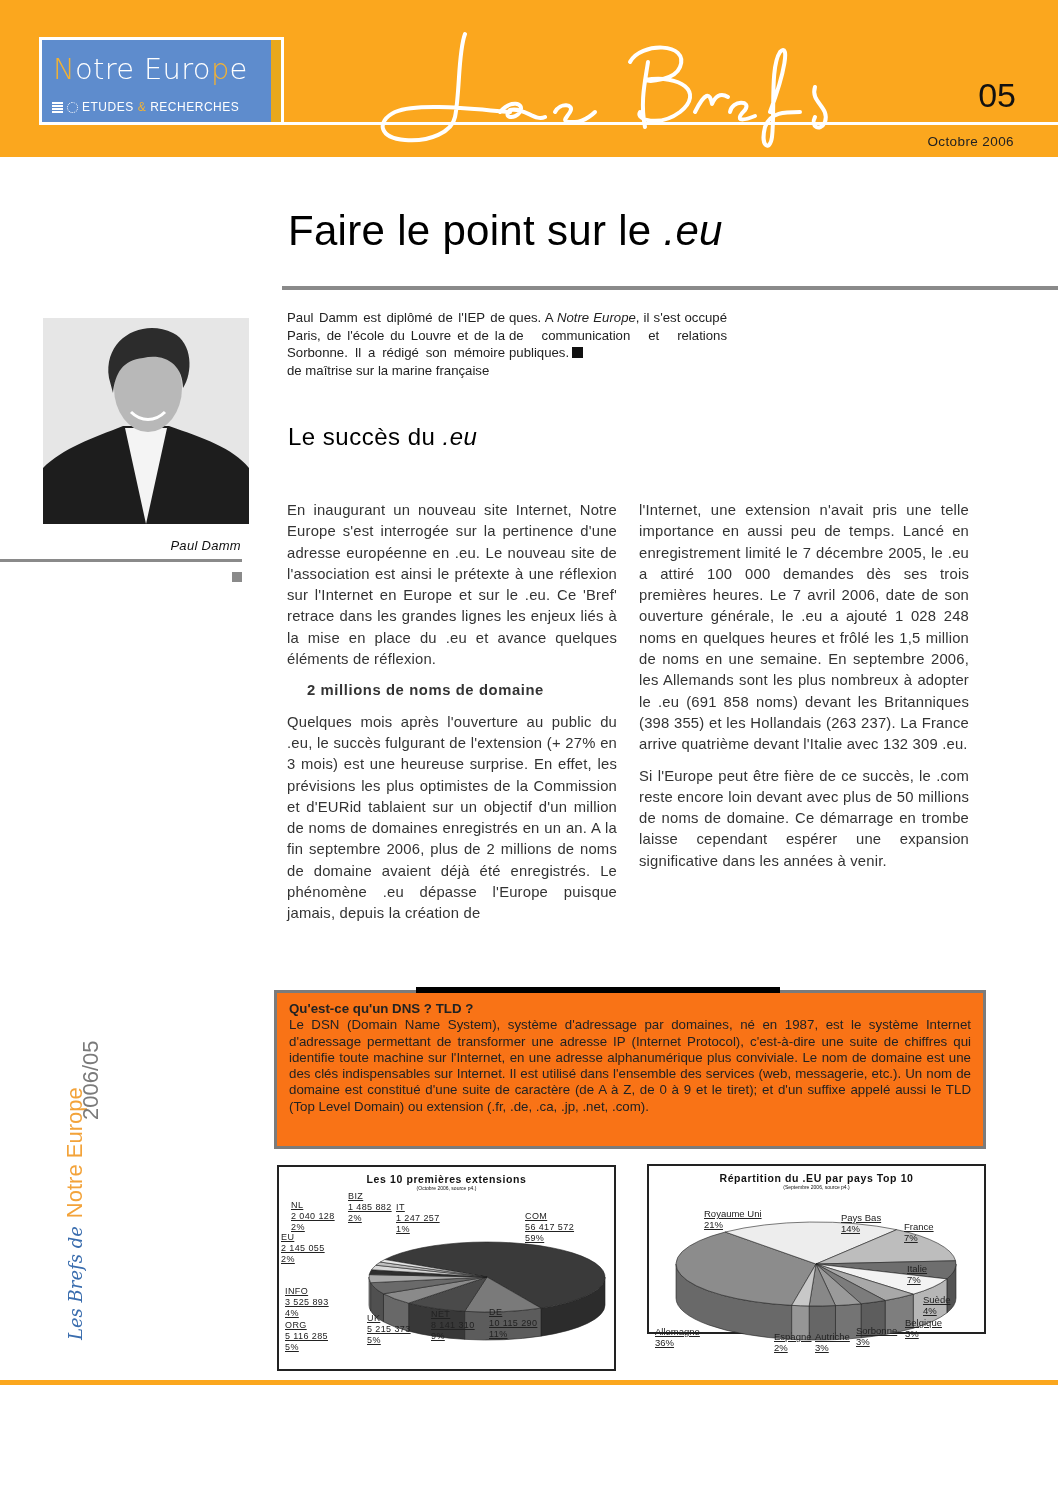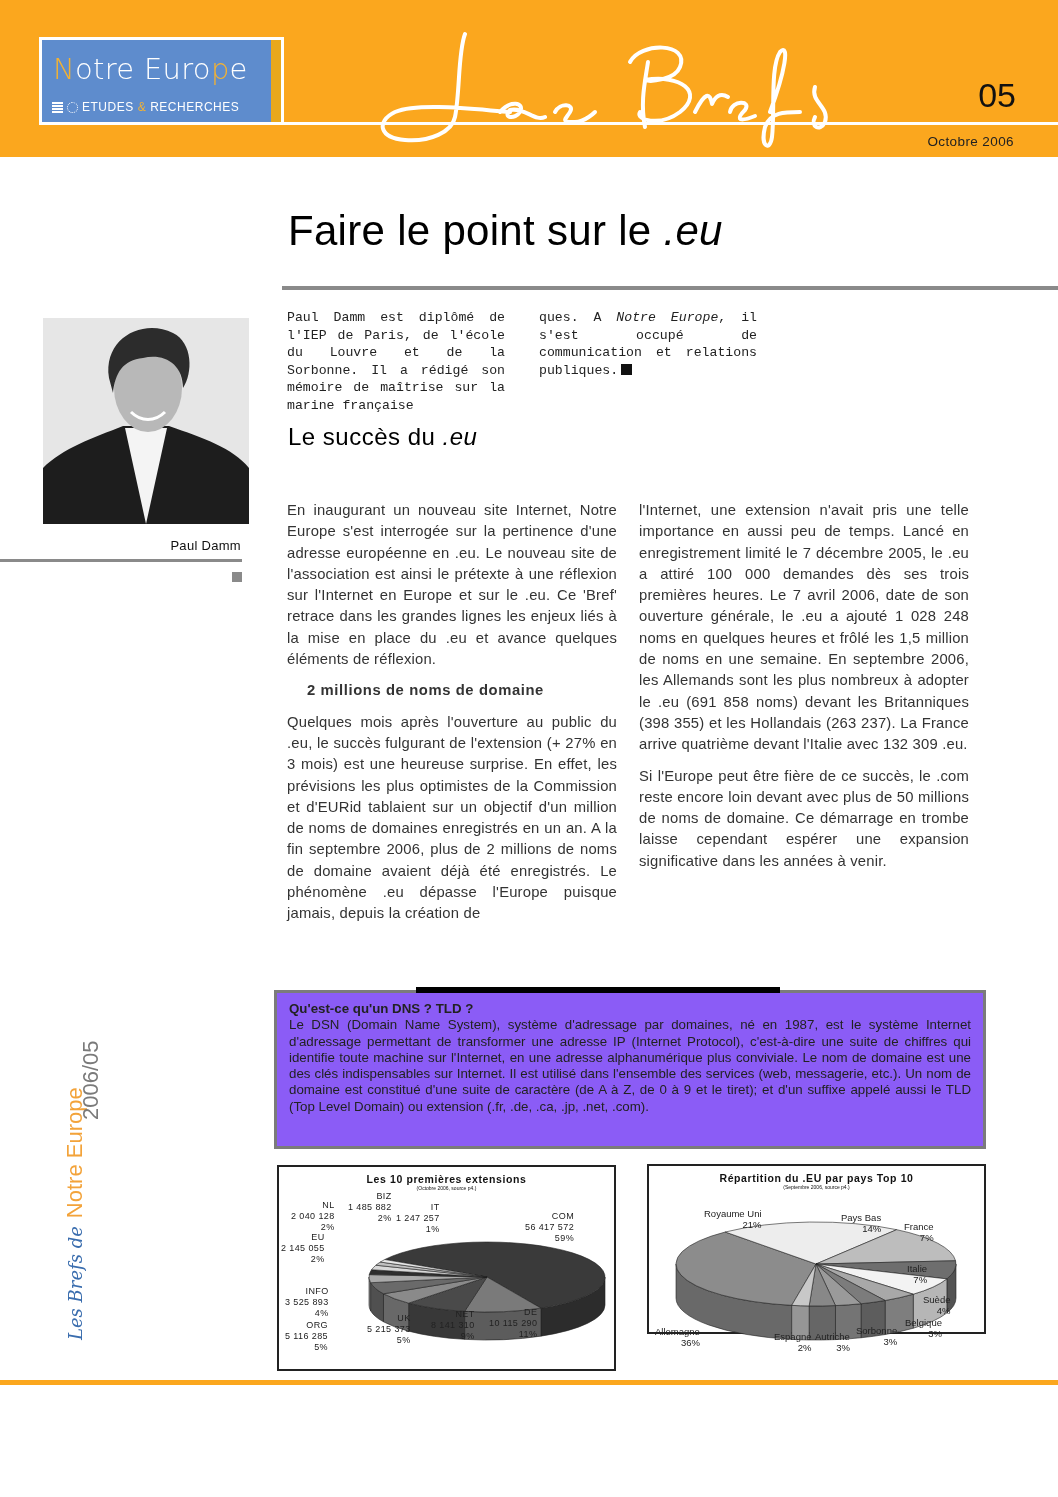--- a/index.html
+++ b/index.html
@@ -15,49 +15,49 @@
   .stars-icon { display: inline-block; width: 11px; height: 11px; border: 1.5px dotted #fff; border-radius: 50%; }
   .header-rule { position: absolute; left: 284px; top: 122px; width: 774px; height: 3px; background: #fff; }
   .brefs { position: absolute; left: 360px; top: 12px; width: 500px; height: 150px; }
   .issue-num { position: absolute; right: 42px; top: 76px; font-size: 34px; color: #111; }
   .issue-date { position: absolute; right: 44px; top: 134px; font-size: 13.5px; color: #222; letter-spacing: 0.4px; }
 
   .title { position: absolute; left: 288px; top: 207px; font-size: 42px; color: #000; letter-spacing: 0.3px; }
   .title i { font-style: italic; }
   .title-rule { position: absolute; left: 282px; top: 286px; width: 776px; height: 4px; background: #8a8a8a; }
 
-  .bio { position: absolute; left: 287px; top: 309px; width: 700px; display: flex; gap: 34px; font-size: 13.2px; line-height: 17.6px; color: #222; text-align: justify; font-family: Liberation Mono, monospace; }
+  .bio { position: absolute; left: 287px; top: 309px; width: 700px; display: flex; gap: 4px; font-size: 13.2px; line-height: 17.6px; color: #222; text-align: justify; }
   .bio p { width: 218px; }
   .square { display: inline-block; width: 11px; height: 11px; background: #111; vertical-align: -1px; margin-left: 3px; }
 
   .photo { position: absolute; left: 43px; top: 318px; width: 206px; height: 206px; overflow: hidden; background: #e5e5e5; }
-  .caption { position: absolute; right: 817px; top: 538px; font-size: 13px; color: #111; letter-spacing: 0.3px; }
+  .caption { position: absolute; right: 817px; top: 538px; font-size: 13px; color: #111; letter-spacing: 0.3px; font-style: italic; }
   .left-rule { position: absolute; left: 0; top: 559px; width: 242px; height: 3px; background: #8a8a8a; }
   .left-square { position: absolute; left: 232px; top: 572px; width: 10px; height: 10px; background: #8a8a8a; }
 
   .h2 { position: absolute; left: 288px; top: 423px; font-size: 24px; font-weight: normal; color: #000; letter-spacing: 0.5px; }
   .h2 i { font-style: italic; }
 
   .col { position: absolute; top: 500px; width: 330px; font-size: 14.8px; line-height: 21.3px; color: #333; text-align: justify; letter-spacing: 0.2px; }
   .col p { margin-bottom: 10px; }
   .col1 { left: 287px; }
   .col2 { left: 639px; }
   .col h3 { font-size: 14.8px; font-weight: bold; margin-bottom: 10px; letter-spacing: 0.6px; color: #333; margin-left: 20px; }
 
-  .dns-box { position: absolute; left: 274px; top: 990px; width: 712px; height: 159px; border: 3px solid #7b7b7b; background: #8b5cf6; padding: 8px 12px; font-size: 13.3px; line-height: 16.3px; color: #222; text-align: justify; }
+  .dns-box { position: absolute; left: 274px; top: 990px; width: 712px; height: 159px; border: 3px solid #7b7b7b; background: #f97316; padding: 8px 12px; font-size: 13.3px; line-height: 16.3px; color: #222; text-align: justify; }
   .dns-box h4 { font-size: 13.3px; font-weight: bold; }
   .dns-bar { position: absolute; left: 416px; top: 987px; width: 364px; height: 6px; background: #000; }
 
   .chart { position: absolute; top: 1165px; width: 339px; height: 206px; border: 2px solid #222; background: #fff; }
   .chart1 { left: 277px; }
   .chart2 { left: 647px; top: 1164px; height: 170px; }
   .chart svg { position: absolute; left: 0; top: 0; }
   .chart-title { position: absolute; left: 0; width: 100%; top: 6px; text-align: center; font-size: 10.5px; font-weight: bold; letter-spacing: 0.6px; }
   .chart-sub { position: absolute; left: 0; width: 100%; top: 18px; text-align: center; font-size: 5px; }
-  .lbl { position: absolute; text-align: right; font-size: 9px; line-height: 11px; color: #222; letter-spacing: 0.4px; white-space: nowrap; }
+  .lbl { position: absolute; text-align: left; font-size: 9px; line-height: 11px; color: #222; letter-spacing: 0.4px; white-space: nowrap; text-decoration: underline; }
   .chart2 .lbl { font-size: 9.5px; letter-spacing: 0; }
 
   .bottom-rule { position: absolute; left: 0; top: 1380px; width: 1058px; height: 5px; background: #FBA71E; }
   .side-text { position: absolute; left: 62px; top: 1340px; transform: rotate(-90deg); transform-origin: 0 0; white-space: nowrap; font-size: 22px; }
   .side-brefs { font-family: "DejaVu Serif", serif; font-style: italic; color: #3A6DAE; font-size: 18px; }
   .side-ne { color: #F3A33A; margin-left: 8px; }
   .side-year { position: absolute; left: 78px; top: 1120px; transform: rotate(-90deg); transform-origin: 0 0; font-size: 22px; color: #7a7a7a; white-space: nowrap; }
 </style>
 </head>
 <body>

